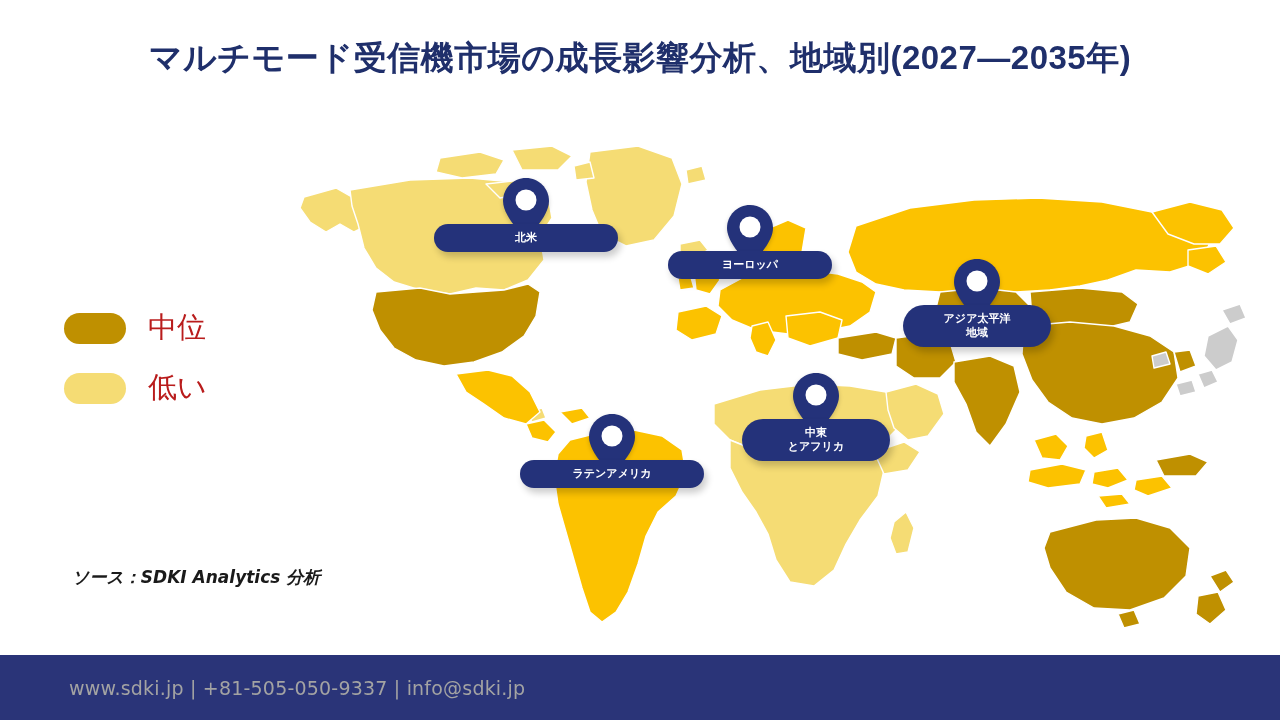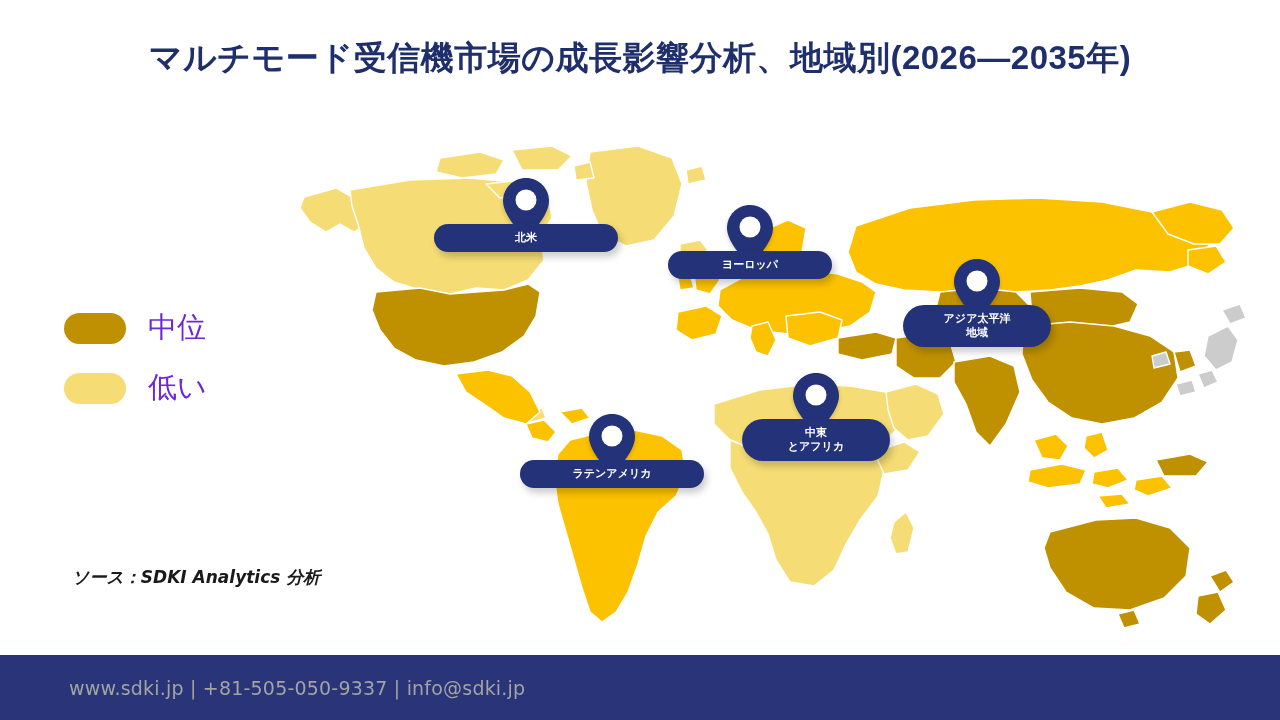--- a/index.html
+++ b/index.html
@@ -23,21 +23,21 @@
   
   #legend{
     position:absolute;left:64px;top:308px;
     display:flex;flex-direction:column;gap:20px;
   }
   .legend-row{display:flex;align-items:center;gap:22px;}
   .legend-swatch{
     width:62px;height:31px;border-radius:16px;display:block;
   }
   .legend-label{
-    font-size:29px;color:#6d28d9;font-weight:400;
+    font-size:29px;color:#b91c1c;font-weight:400;
     font-family:Liberation Sans, sans-serif;
   }
   
   #source{
     position:absolute;left:72px;top:566px;
     font-size:17px;font-style:italic;font-weight:700;color:#1a1a1a;
     font-family:"DejaVu Sans",sans-serif;
   }
   
   #map-wrap{
@@ -82,21 +82,21 @@
     position:absolute;right:62px;
     color:#ffffff;font-size:26px;
     font-family:"DejaVu Sans",sans-serif;
     white-space:nowrap;
   }
   #footer-brand .accent{color:#e7a92a;font-weight:700;}
 </style>
 </head>
 <body>
 
-<div id="title">マルチモード受信機市場の成長影響分析、地域別(2026—2035年)</div>
+<div id="title">マルチモード受信機市場の成長影響分析、地域別(2027—2035年)</div>
 
 <div id="legend">
   <div class="legend-row">
     <span class="legend-swatch" style="background:#bf9000"></span>
     <span class="legend-label">中位</span>
   </div>
   <div class="legend-row">
     <span class="legend-swatch" style="background:#f5dc74"></span>
     <span class="legend-label">低い</span>
   </div>

